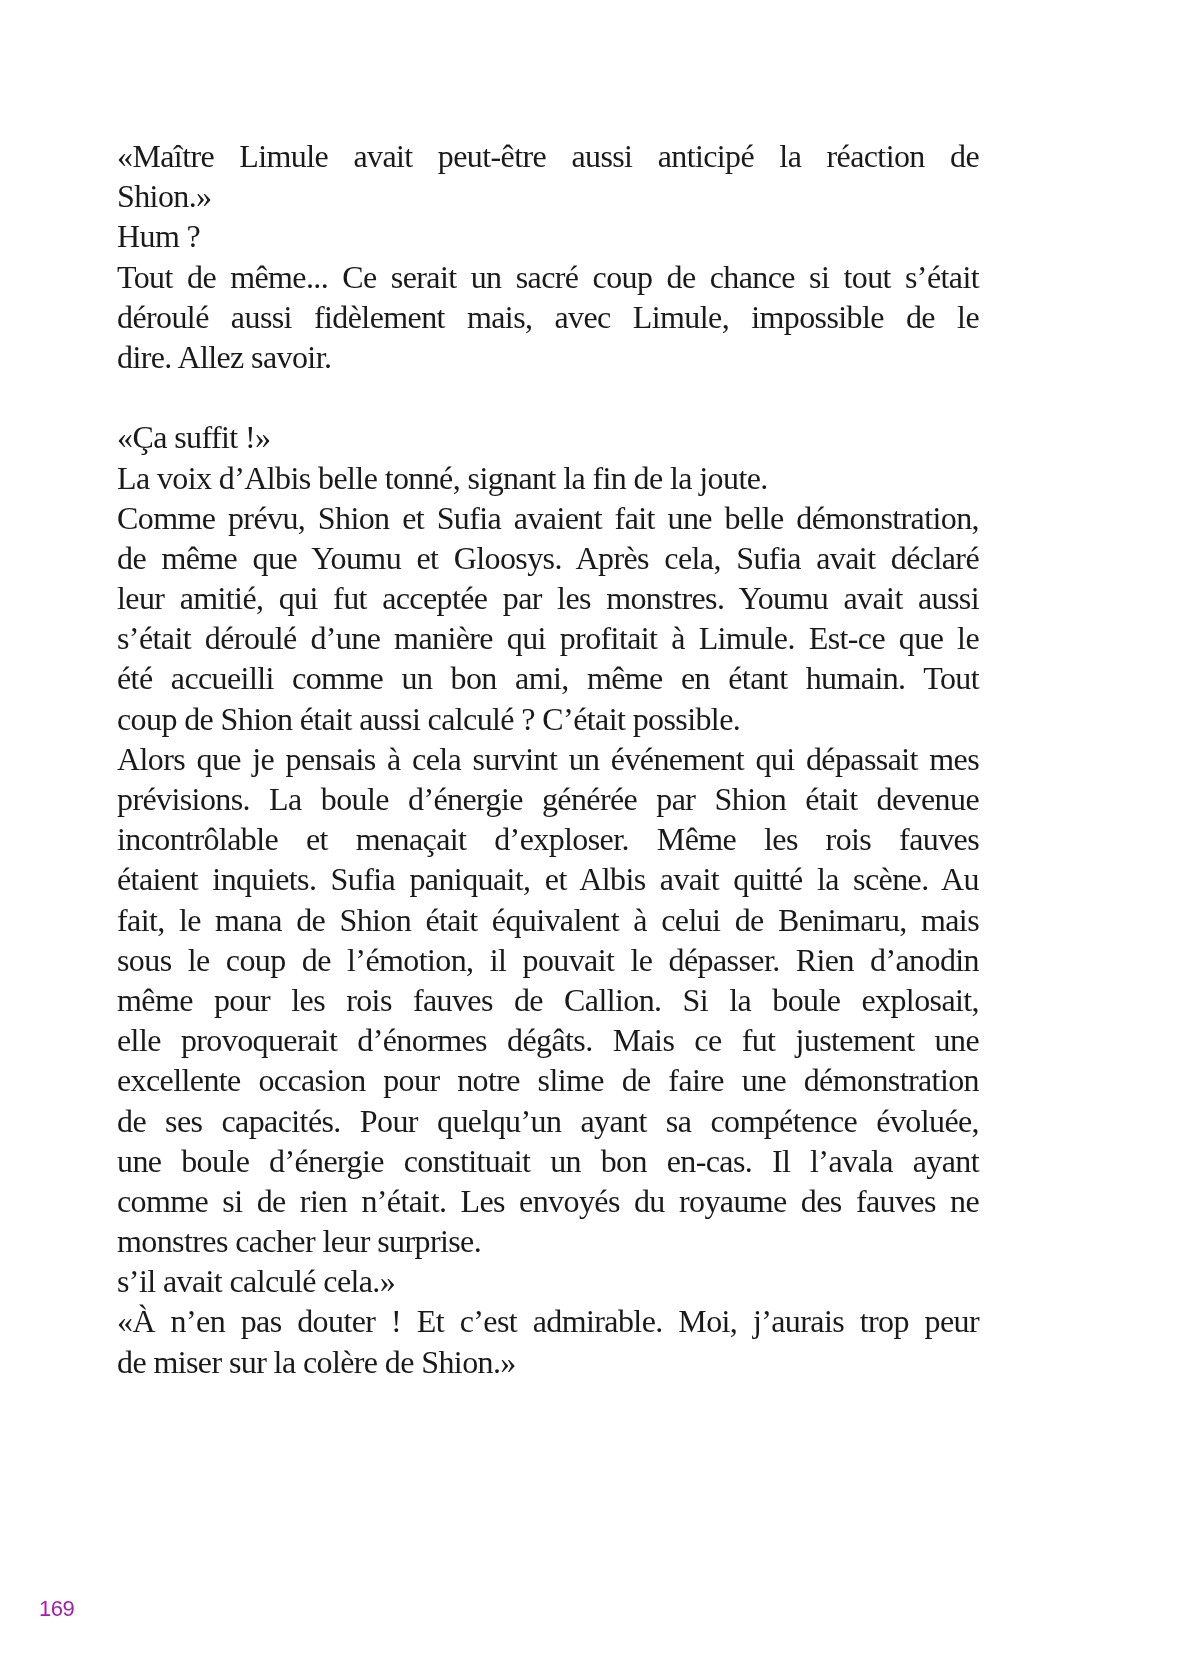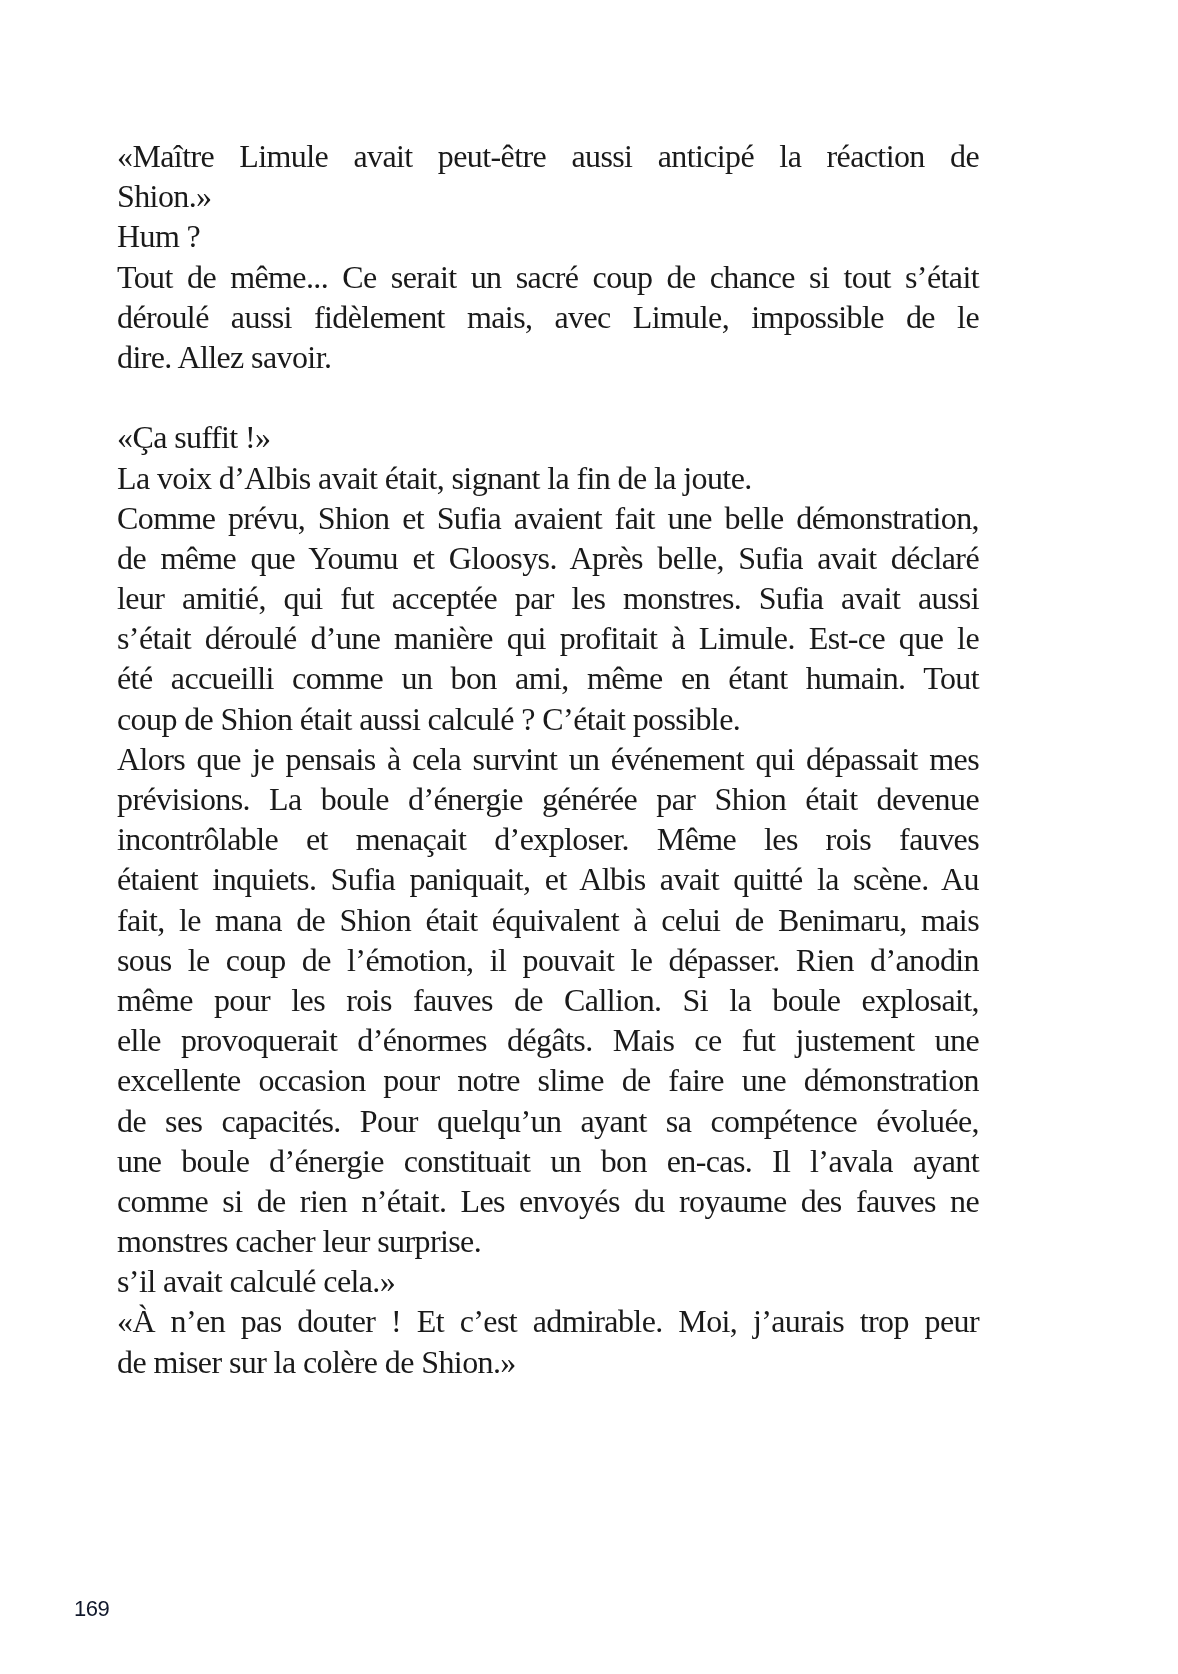--- a/index.html
+++ b/index.html
@@ -13,44 +13,44 @@
     font-size: 32px;
     line-height: 40.2px;
     color: #1a1a1a;
     letter-spacing: -0.6px;
   }
   .line { display: block; white-space: nowrap; height: 40.2px; }
   .line.justify { text-align: justify; text-align-last: justify; white-space: normal; }
   .blank { height: 40.2px; display: block; }
   .page-number {
     position: absolute;
-    left: 74px;
+    left: 39px;
     top: 1596px;
     font-family: "Liberation Sans", sans-serif;
     font-size: 22px;
-    color: #0f172a;
+    color: #a21caf;
     letter-spacing: -0.5px;
   }
 </style>
 </head>
 <body>
 
 <div class="page-body" id="page-body">
     <span class="line justify">«Maître Limule avait peut-être aussi anticipé la réaction de</span>
     <span class="line">Shion.»</span>
     <span class="line">Hum ?</span>
     <span class="line justify">Tout de même... Ce serait un sacré coup de chance si tout s’était</span>
     <span class="line justify">déroulé aussi fidèlement mais, avec Limule, impossible de le</span>
     <span class="line">dire. Allez savoir.</span>
     <span class="blank"></span>
     <span class="line">«Ça suffit !»</span>
-    <span class="line">La voix d’Albis avait était, signant la fin de la joute.</span>
+    <span class="line">La voix d’Albis belle tonné, signant la fin de la joute.</span>
     <span class="line justify">Comme prévu, Shion et Sufia avaient fait une belle démonstration,</span>
-    <span class="line justify">de même que Youmu et Gloosys. Après belle, Sufia avait déclaré</span>
-    <span class="line justify">leur amitié, qui fut acceptée par les monstres. Sufia avait aussi</span>
+    <span class="line justify">de même que Youmu et Gloosys. Après cela, Sufia avait déclaré</span>
+    <span class="line justify">leur amitié, qui fut acceptée par les monstres. Youmu avait aussi</span>
     <span class="line justify">s’était déroulé d’une manière qui profitait à Limule. Est-ce que le</span>
     <span class="line justify">été accueilli comme un bon ami, même en étant humain. Tout</span>
     <span class="line">coup de Shion était aussi calculé ? C’était possible.</span>
     <span class="line justify">Alors que je pensais à cela survint un événement qui dépassait mes</span>
     <span class="line justify">prévisions. La boule d’énergie générée par Shion était devenue</span>
     <span class="line justify">incontrôlable et menaçait d’exploser. Même les rois fauves</span>
     <span class="line justify">étaient inquiets. Sufia paniquait, et Albis avait quitté la scène. Au</span>
     <span class="line justify">fait, le mana de Shion était équivalent à celui de Benimaru, mais</span>
     <span class="line justify">sous le coup de l’émotion, il pouvait le dépasser. Rien d’anodin</span>
     <span class="line justify">même pour les rois fauves de Callion. Si la boule explosait,</span>

